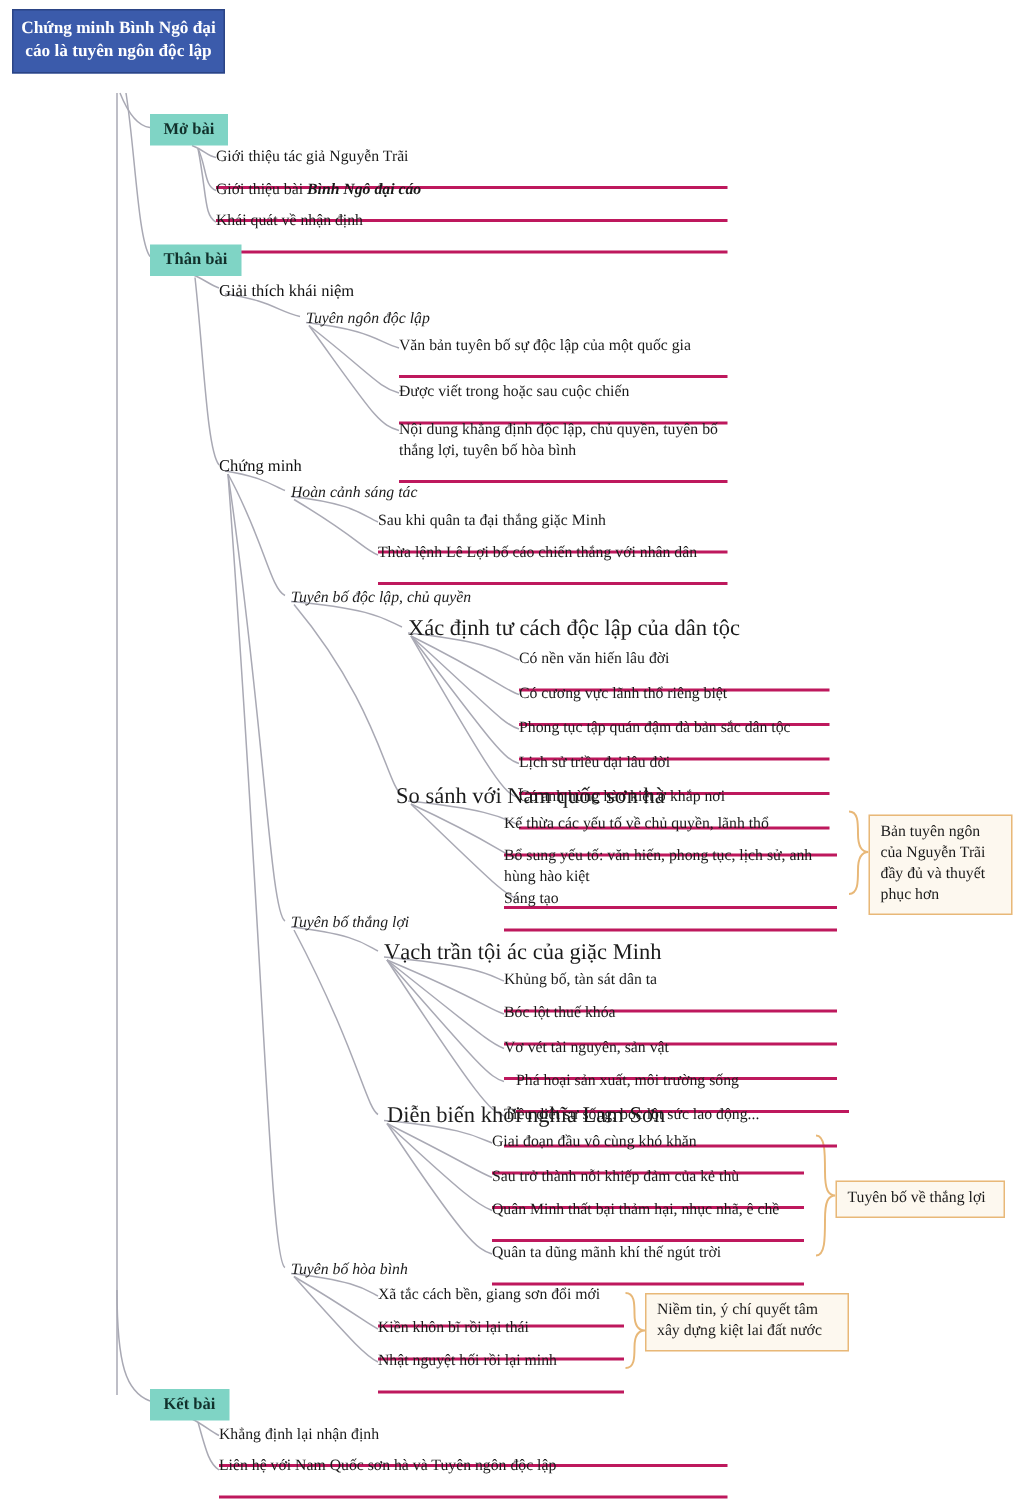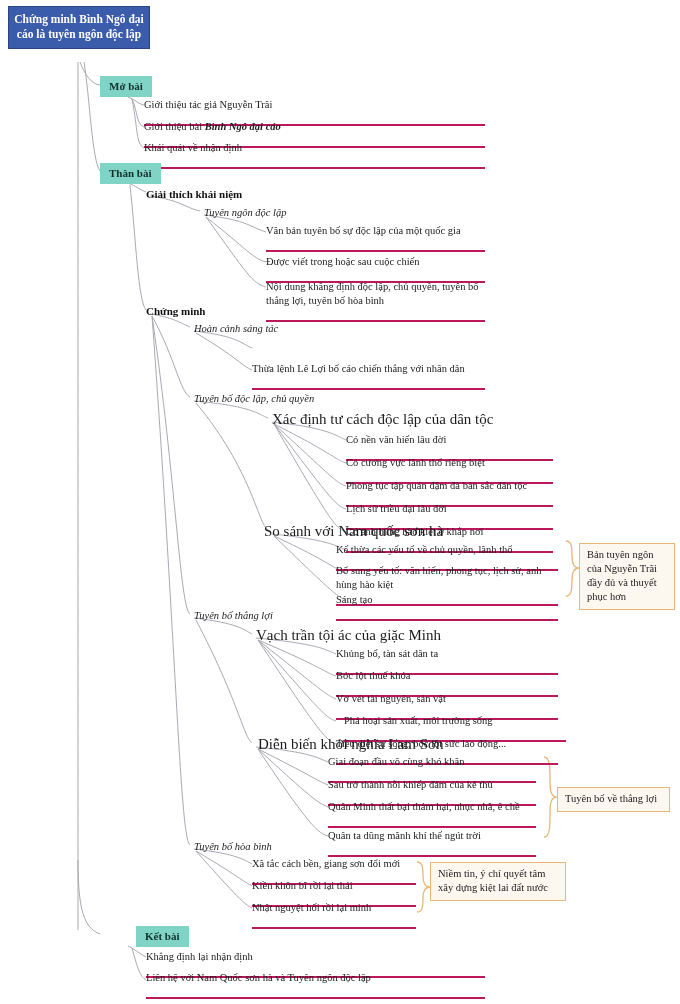--- a/index.html
+++ b/index.html
@@ -37,21 +37,21 @@
     font-weight:bold;
     font-size:11px;
     line-height:14px;
     padding:3px 9px 4px 9px;
     white-space:nowrap;
   }
 
   
   .b2{
     position:absolute;
-    font-weight:bold;
+    font-weight:normal;
     font-size:11px;
     line-height:14px;
     white-space:nowrap;
     color:#101010;
   }
 
   
   .b3{
     position:absolute;
     font-style:italic;
@@ -196,20 +196,21 @@
   <div class="leaf" style="left:266px;top:224px;width:219px;">Văn bản tuyên bố sự độc lập của một quốc gia</div>
 
   <div class="leaf" style="left:266px;top:255px;width:219px;">Được viết trong hoặc sau cuộc chiến</div>
 
   <div class="leaf" style="left:266px;top:280px;width:219px;">Nội dung khẳng định độc lập, chủ quyền, tuyên bố thắng lợi, tuyên bố hòa bình</div>
 
   <div class="b2" style="left:146px;top:304px;">Chứng minh</div>
 
   <div class="b3" style="left:194px;top:322px;">Hoàn cảnh sáng tác</div>
 
+  <div class="leaf" style="left:252px;top:341px;width:233px;">Sau khi quân ta đại thắng giặc Minh</div>
 
   <div class="leaf" style="left:252px;top:362px;width:233px;">Thừa lệnh Lê Lợi bố cáo chiến thắng với nhân dân</div>
 
   <div class="b3" style="left:194px;top:392px;">Tuyên bố độc lập, chủ quyền</div>
 
   <div class="b4" style="left:272px;top:412px;">Xác định tư cách độc lập của dân tộc</div>
 
   <div class="leaf" style="left:346px;top:433px;width:207px;">Có nền văn hiến lâu đời</div>
 
   <div class="leaf" style="left:346px;top:456px;width:207px;">Có cương vực lãnh thổ riêng biệt</div>
@@ -259,19 +260,19 @@
   <div class="b3" style="left:194px;top:840px;">Tuyên bố hòa bình</div>
 
   <div class="leaf" style="left:252px;top:857px;width:164px;">Xã tắc cách bền, giang sơn đổi mới</div>
 
   <div class="leaf" style="left:252px;top:879px;width:164px;">Kiền khôn bĩ rồi lại thái</div>
 
   <div class="leaf" style="left:252px;top:901px;width:164px;">Nhật nguyệt hối rồi lại minh</div>
 
   <div class="callout" style="left:430px;top:862px;width:136px;">Niềm tin, ý chí quyết tâm xây dựng kiệt lai đất nước</div>
 
-  <div class="badge" style="left:100px;top:926px;margin-left:36px;">Kết bài</div>
+  <div class="badge" style="left:100px;top:926px;">Kết bài</div>
 
   <div class="leaf" style="left:146px;top:950px;width:339px;">Khẳng định lại nhận định</div>
 
   <div class="leaf" style="left:146px;top:971px;width:339px;">Liên hệ với Nam Quốc sơn hà và Tuyên ngôn độc lập</div>
 
 </div>
 
 </body></html>

